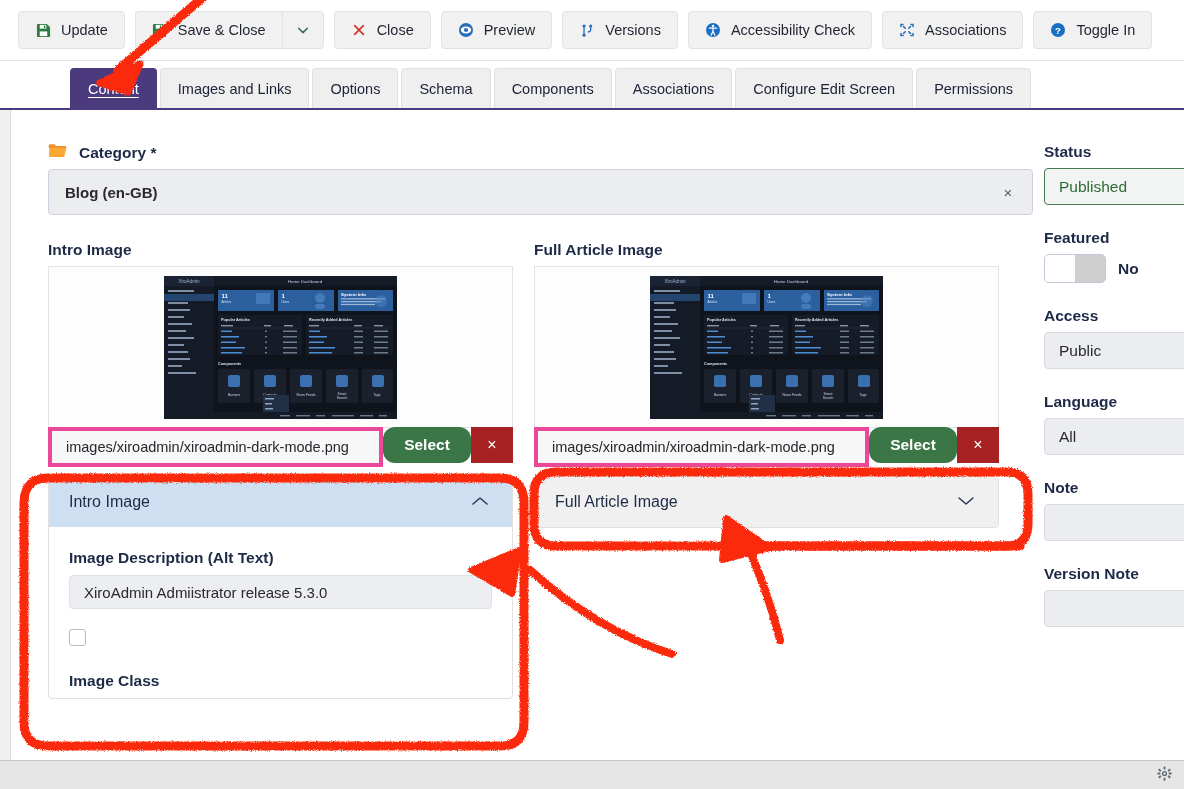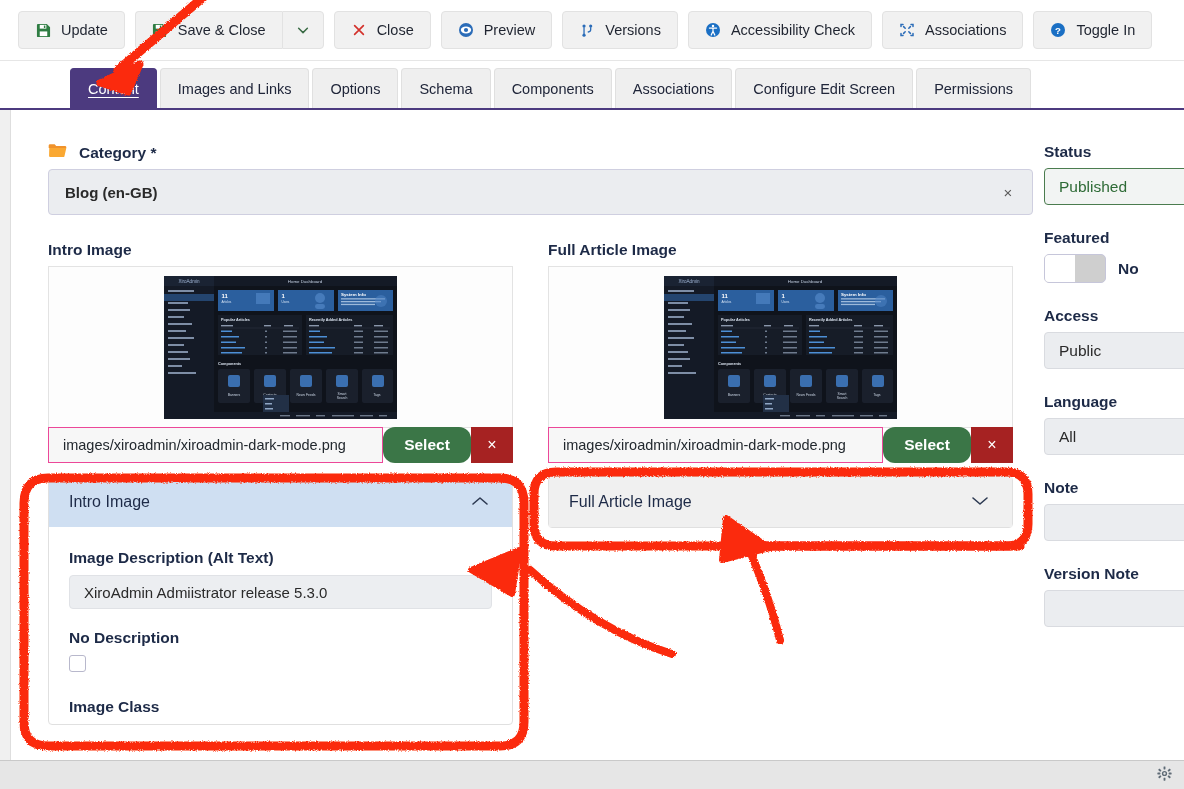--- a/index.html
+++ b/index.html
@@ -90,30 +90,30 @@
   .cat-x {
     position: absolute; right: 0; top: 0; width: 50px; height: 46px;
     display: flex; align-items: center; justify-content: center;
     font-size: 15px; color: #5a5a5a; cursor: pointer;
   }
 
   
   .imgrow { position: absolute; top: 131px; left: 0; width: 985px; }
   .imgcol { position: absolute; top: 0; width: 465px; }
   .imgcol.left { left: 0; }
-  .imgcol.right { left: 500px; }
+  .imgcol.right { left: 486px; }
   .imgbox {
     border: 1px solid #e3e3e3; background: #fdfdfd;
     height: 162px; display: flex; align-items: center; justify-content: center;
     overflow: hidden;
   }
   .pathrow { display: flex; height: 36px; margin-top: -1px; }
   .pathfield {
     flex: 1 1 auto; min-width: 0;
-    background: #f7f7f7; border: 1px solid #ec4899;
+    background: #f7f7f7; border: 4px solid #ec4899;
     display: flex; align-items: center; padding: 16px 14px;
     font-size: 14.5px; color: #23292f;
     white-space: nowrap; overflow: hidden;
   }
   .btn-select {
     background: #3b7647; color: #fff; font-size: 15.5px; font-weight: 700;
     width: 88px; display: flex; align-items: center; justify-content: center; cursor: pointer; border-radius: 12px;
   }
   .btn-clear {
     background: #a62222; color: #fff; font-size: 16px;
@@ -496,21 +496,20 @@
                 <svg width="20" height="12" viewBox="0 0 20 12">
                     <path d="M3 9l7-6 7 6" stroke="#2d3a52" stroke-width="1.6" fill="none" stroke-linecap="round" stroke-linejoin="round"></path>
                   </svg>
               </span>
             </div>
             <div class="acc-body">
               <div class="acc-sub">Image Description (Alt Text)</div>
               <div class="acc-input">
                 <span>XiroAdmin Admiistrator release 5.3.0</span>
               </div>
-              <div class="acc-sub">No Description</div>
               <div class="chk"></div>
               <div class="acc-sub">Image Class</div>
             </div>
           </div>
         </div>
 
         <div class="imgcol right">
           <div class="flabel plain">
             <span>Full Article Image</span>
           </div>

